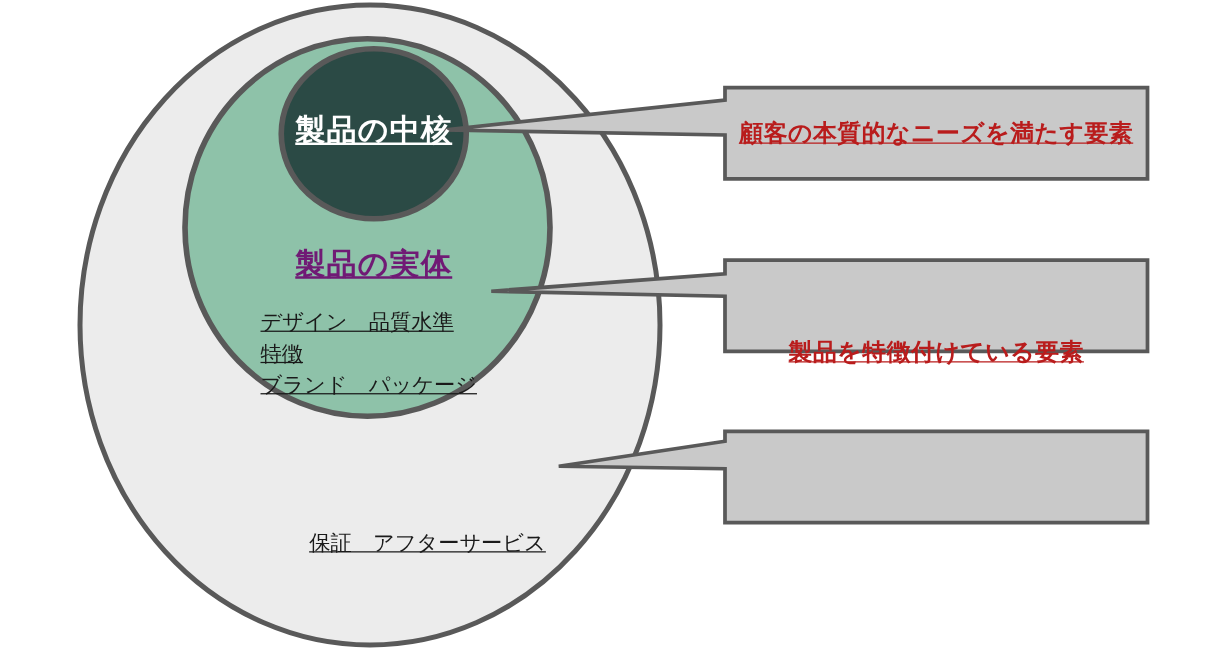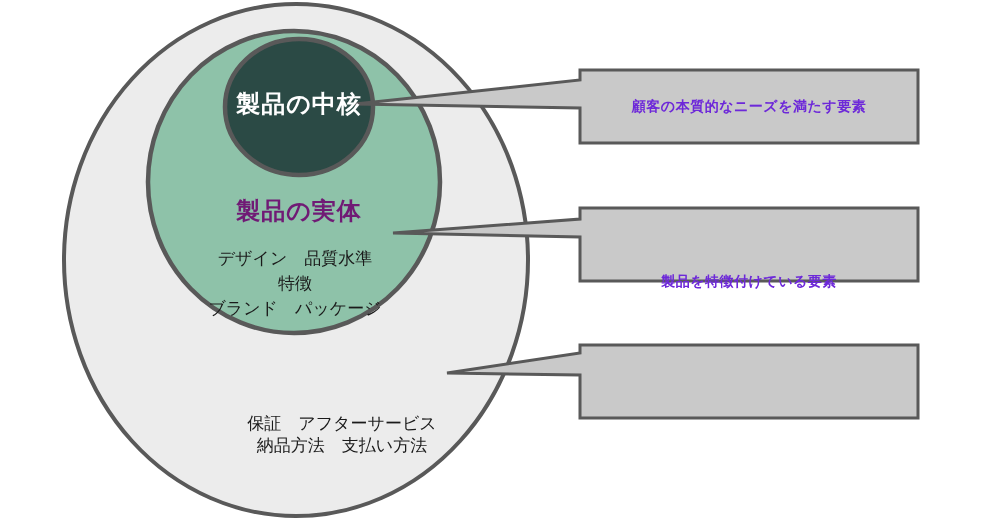--- a/index.html
+++ b/index.html
@@ -20,22 +20,23 @@
     left: 0;
     top: 0;
   }
   .stroked {
     stroke: #595959;
   }
   .label {
     position: absolute;
     transform: translate(-50%, -50%);
     white-space: nowrap;
-    text-align: center;
+    text-align: left;
     color: #111111;
+    text-decoration: underline;
   }
   .layer-title {
     font-size: 24px;
     font-weight: bold;
     letter-spacing: 1px;
     color: #701a75;
   }
   #core-title {
     left: 299px;
     top: 104px;
@@ -58,24 +59,24 @@
     top: 283px;
     line-height: 25px;
   }
   #augmented-items {
     left: 294px;
     top: 435px;
     line-height: 22px;
     margin-left: 48px;
   }
   .callout-label {
-    font-size: 14px;
+    font-size: 19px;
     font-weight: bold;
     letter-spacing: 0.5px;
-    color: #6d28d9;
+    color: #b91c1c;
   }
   #callout-label-1 { left: 749px; top: 107px; }
   #callout-label-2 { left: 749px; top: 245px; margin-top: 37px; }
   #callout-label-3 { left: 749px; top: 382px; }
 </style>
 </head>
 <body>
 
 <div id="stage">
 
@@ -96,19 +97,18 @@
 
   <div id="actual-items" class="label layer-items">
     <div>デザイン　品質水準</div>
     <div>特徴</div>
     <div>ブランド　パッケージ</div>
   </div>
 
 
   <div id="augmented-items" class="label layer-items">
     <div>保証　アフターサービス</div>
-    <div>納品方法　支払い方法</div>
   </div>
 
   <div id="callout-label-1" class="label callout-label">顧客の本質的なニーズを満たす要素</div>
   <div id="callout-label-2" class="label callout-label">製品を特徴付けている要素</div>
 
 </div>
 
 </body></html>

